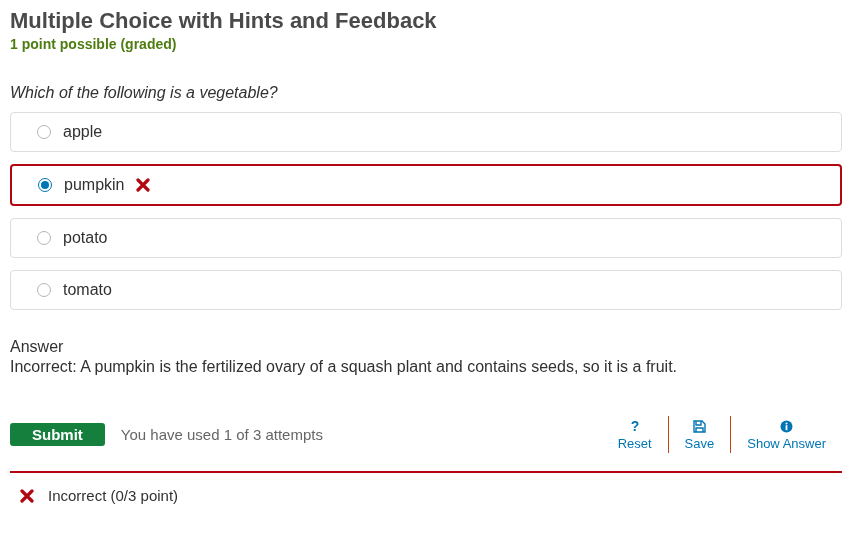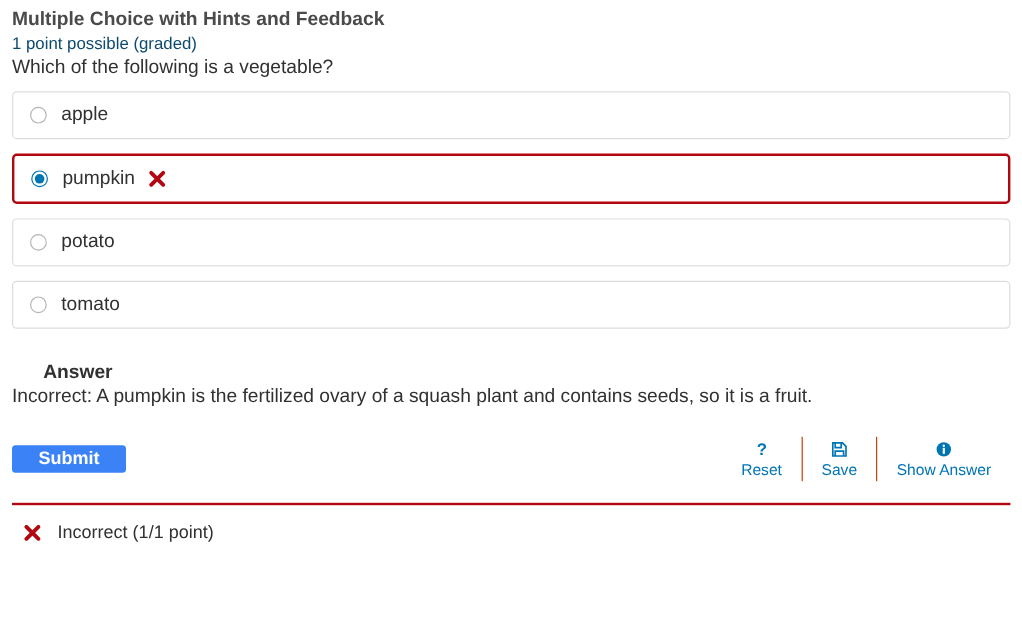--- a/index.html
+++ b/index.html
@@ -5,38 +5,40 @@
   * { box-sizing: border-box; }
   body {
     margin: 0;
     padding: 8px 10px;
     font-family: "Helvetica Neue", Helvetica, Arial, sans-serif;
     font-size: 16px;
     color: #313131;
     width: 852px;
   }
   .title {
-    font-size: 16px;
+    font-size: 22px;
     font-weight: 700;
     color: #4a4a4a;
     margin: 0 0 2px 0;
   }
   .subtitle {
     font-size: 14px;
-    color: #0c4a6e;
-    margin-bottom: 4px;
+    color: #4d7c0f;
+    margin-bottom: 32px;
+    font-weight: bold;
   }
   .question {
     font-size: 16px;
     margin-bottom: 10px;
+    font-style: italic;
   }
   .choice {
     border: 1px solid #ddd;
     border-radius: 4px;
-    padding: 10px 14px;
+    padding: 10px 26px;
     margin-bottom: 12px;
     display: flex;
     align-items: center;
     gap: 12px;
     cursor: pointer;
   }
   .choice.wrong {
     border: 2px solid #b20610;
   }
   .radio {
@@ -59,34 +61,33 @@
     background: #0075b4;
     border-radius: 50%;
   }
   .x-icon {
     display: inline-flex;
     align-items: center;
     justify-content: center;
   }
   .x-icon svg { display: block; }
   .answer-label {
-    font-weight: 700;
+    font-weight: 400;
     margin-top: 28px;
-    margin-left: 26px;
   }
   .answer-text {
     margin-top: 2px;
-    margin-bottom: 24px;
+    margin-bottom: 40px;
   }
   .action-row {
     display: flex;
     align-items: center;
   }
   .submit-btn {
-    background: #3b82f6;
+    background: #15803d;
     color: #fff;
     border: none;
     border-radius: 3px;
     padding: 3px 22px;
     font-size: 15px;
     font-weight: 600;
     cursor: pointer;
     margin-right: 16px;
   }
   .attempts {
@@ -157,20 +158,21 @@
 <label class="choice">
   <span class="radio"></span>
   <span>tomato</span>
 </label>
 
 <div class="answer-label">Answer</div>
 <div class="answer-text">Incorrect:  A pumpkin is the fertilized ovary of a squash plant and contains seeds, so it is a fruit.</div>
 
 <div class="action-row">
   <button class="submit-btn">Submit</button>
+  <span class="attempts">You have used 1 of 3 attempts</span>
   <span class="spacer"></span>
 
   <div class="aux-btn">
     <span class="glyph">
       <svg width="12" height="14" viewBox="0 0 12 14">
           <text x="6" y="12" text-anchor="middle" font-size="14" font-weight="bold" fill="#0075b4">?</text>
         </svg>
     </span>
     <span>Reset</span>
   </div>
@@ -197,14 +199,14 @@
   </div>
 </div>
 
 <div class="red-line"></div>
 <div class="result-row">
   <span class="x-icon">
     <svg width="14" height="14" viewBox="0 0 14 14">
         <path d="M2 2 L12 12 M12 2 L2 12" stroke="#b20610" stroke-width="3.2" stroke-linecap="round"></path>
       </svg>
   </span>
-  <span>Incorrect (1/1 point)</span>
+  <span>Incorrect (0/3 point)</span>
 </div>
 
 </body></html>

